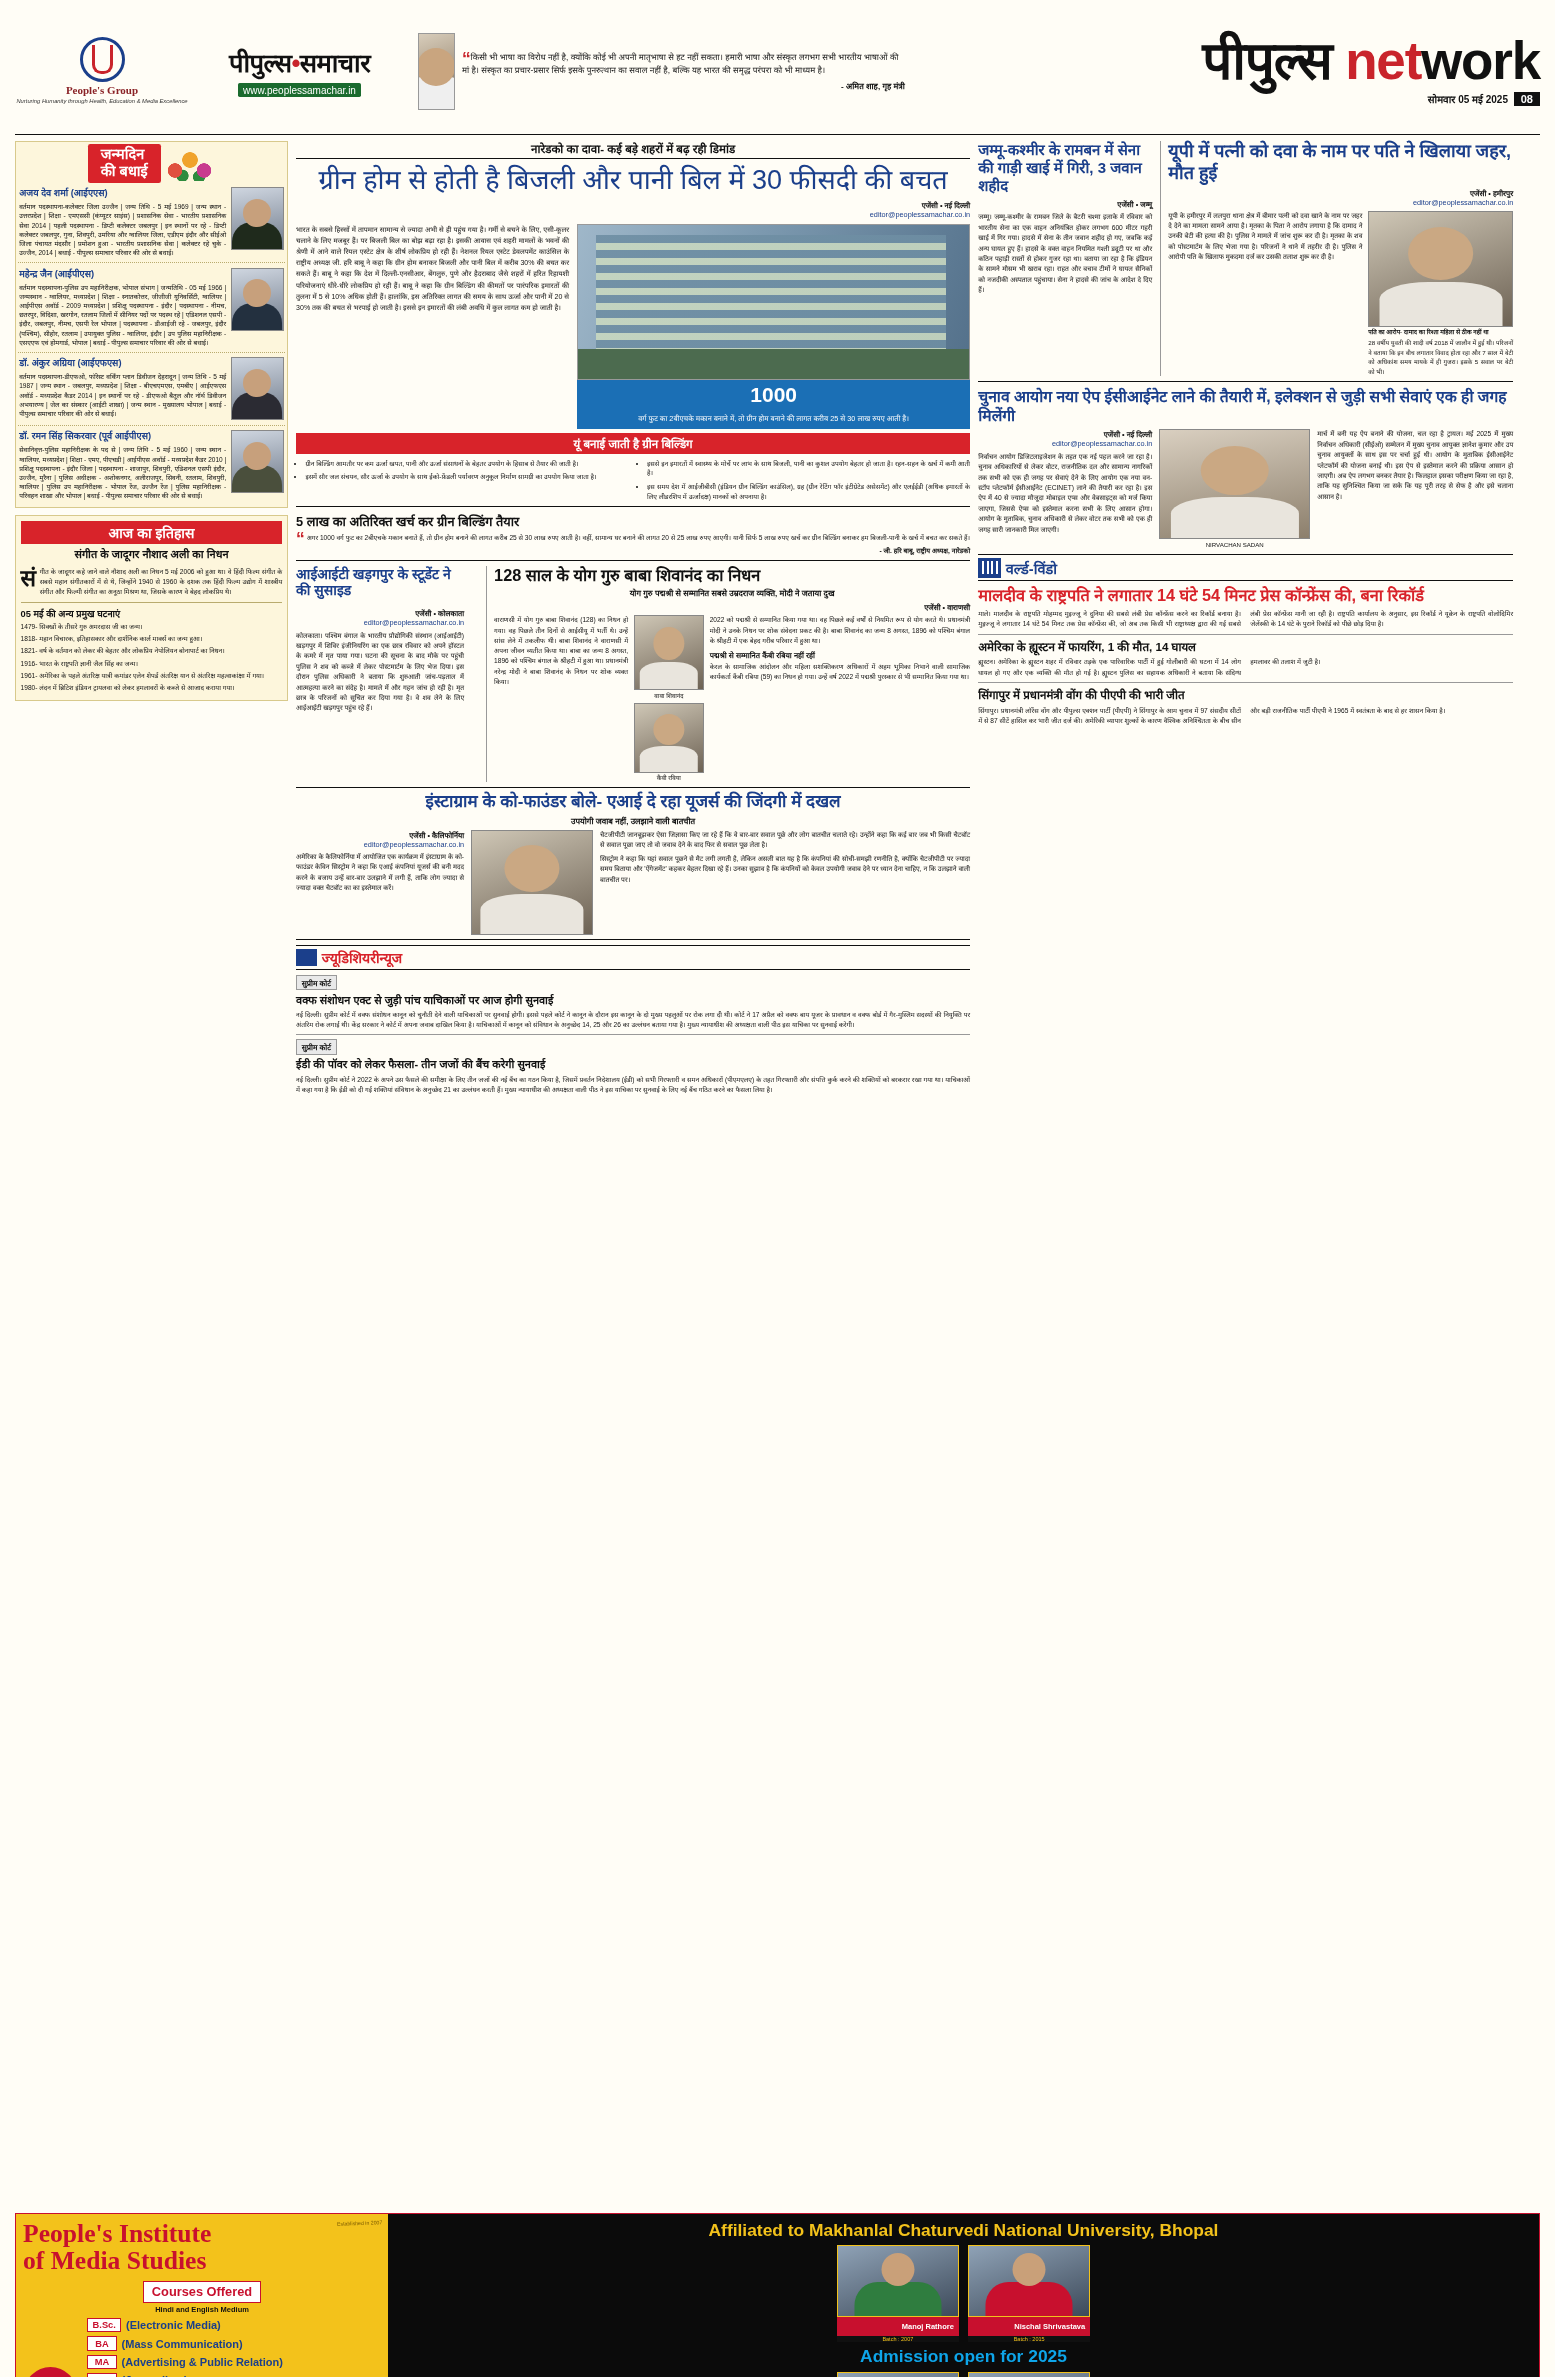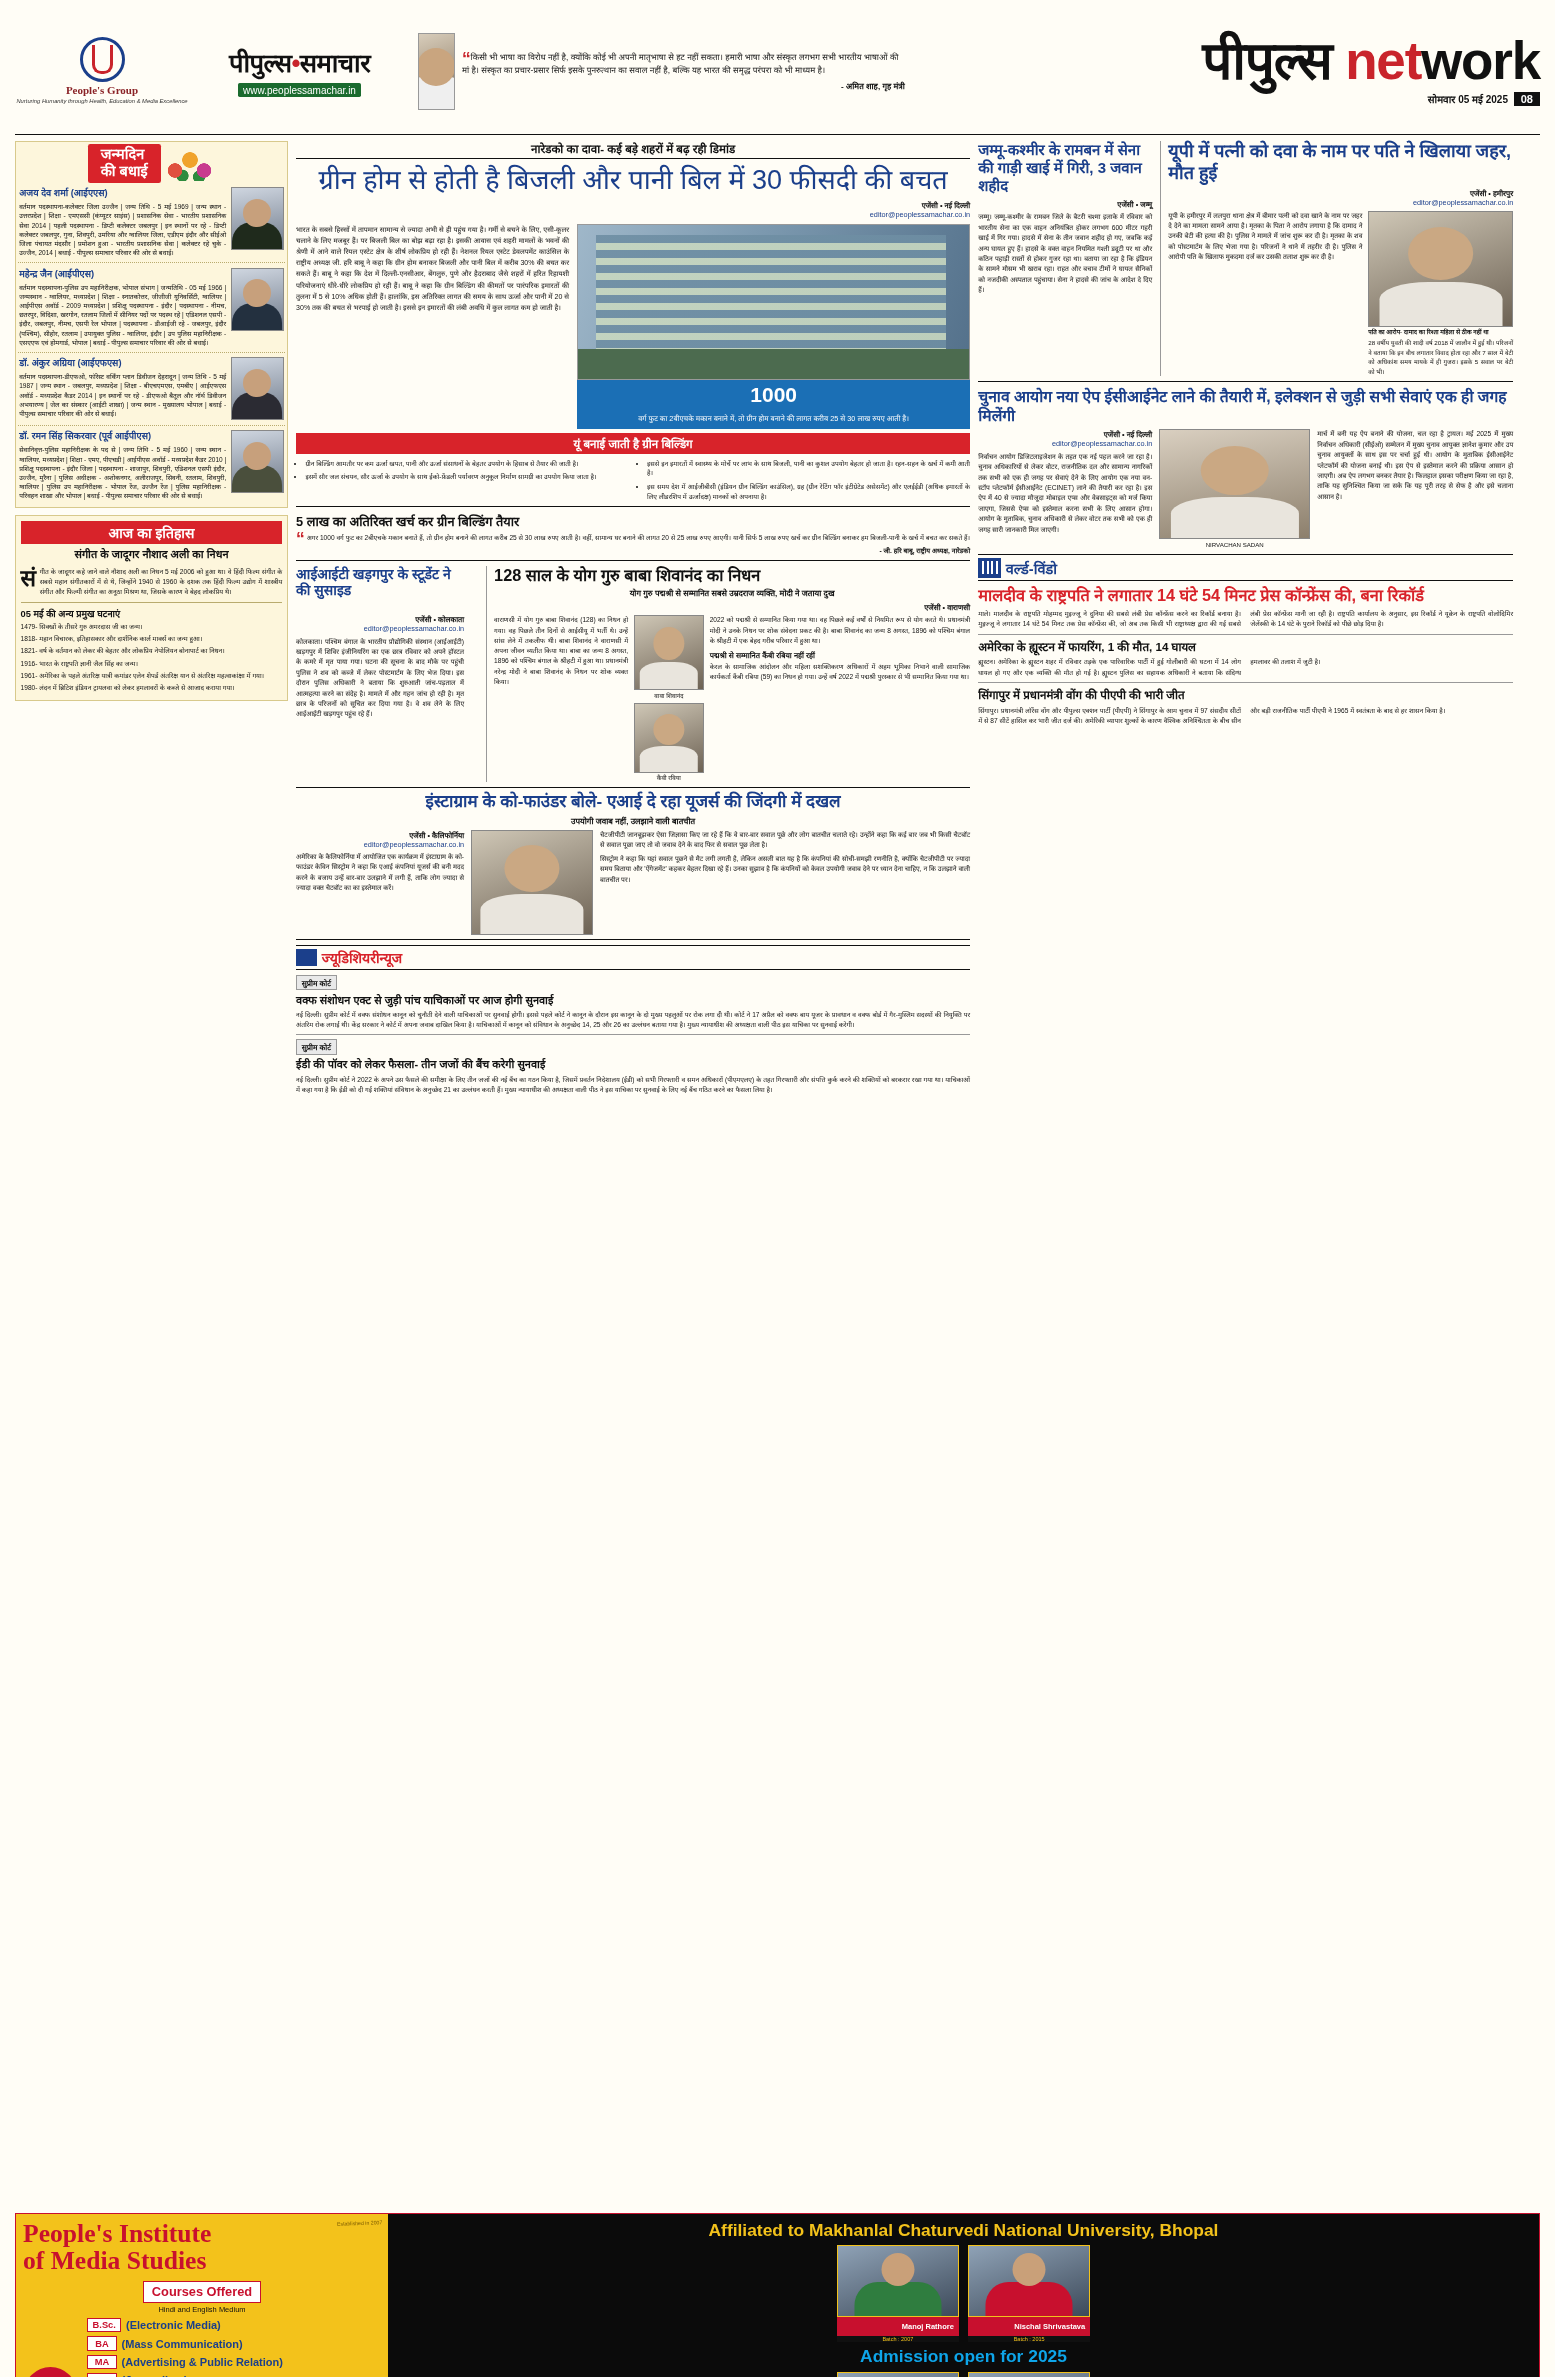--- a/index.html
+++ b/index.html
@@ -124,21 +124,21 @@
   .jud-icon { width:21px; height:17.4px; background:#1b3f8b;}
   .jud-title { font-size:14px; font-weight:bold; color:#1b3f8b;}
   .jud-title span{ color:#d8232a; }
   .court-tag { background:#e9e9e9; border:0.6px solid #999; font-size:7.5px; font-weight:bold; padding:1.7px 4.6px; display:inline-block; }
 
   
   .ad { margin-top:5.8px; display:flex; border:1.7px solid #c8102e; height:273px; }
   .ad-left { width:372px; background:#f3c21b; padding:7px; position:relative; }
   .pims-title { font-family:"Liberation Serif", serif; font-size:25.6px; font-weight:bold; color:#c8102e; line-height:1.05;}
   .courses-btn { background:#fff; border:1.2px solid #c8102e; color:#c8102e; font-weight:bold; font-size:12.8px; padding:2.3px 8.1px; display:inline-block; margin:5.8px 0 2.3px;}
-  .medium-note { font-size:7.5px; font-weight:normal;text-align:center; }
+  .medium-note { font-size:7.5px; font-weight:bold;text-align:center; }
   .course-row { display:flex; align-items:center; gap:4.6px; margin-top:4.1px;}
   .course-tag { background:#fff; border:0.6px solid #c8102e; color:#c8102e; font-weight:bold; font-size:9.3px; padding:1.2px 4.6px; min-width:30px; text-align:center;}
   .course-name { color:#1b3f8b; font-weight:bold; font-size:11px; line-height:1.1;}
   .seal { position:absolute; left:8.1px; bottom:65px; width:53px; height:53px; border-radius:50%; background:#c8102e; color:#fff; font-size:5.8px; font-weight:bold; display:flex; align-items:center; justify-content:center; text-align:center; line-height:1.25; padding:3.5px;}
   .ad-right { flex:1; background:#0b0b0b; color:#fff; padding:5.8px 8.1px; position:relative;}
   .aff-title { color:#f3c21b; font-size:17.4px; font-weight:bold; line-height:1.15; text-align:center;}
   .fac-grid { display:flex; gap:9.3px; justify-content:center; margin-top:4.6px;}
   .fac-card { width:122px; }
   .fac-photo { width:100%; height:72px; border:1.2px solid #f3c21b; background:linear-gradient(160deg,#8fa2b6,#3d4a5a); position:relative; overflow:hidden;}
   .fac-photo:after{content:"";position:absolute;left:50%;top:7px;transform:translateX(-50%);width:33px;height:33px;border-radius:50%;background:#c9a079;}
@@ -285,21 +285,21 @@
             <div style="text-align:right; font-weight:bold; margin-top:2.3px;">- जी. हरि बाबू, राष्ट्रीय अध्यक्ष, नारेडको</div>
           </div>
         </div>
       </div>
 
       <div class="hl"></div>
 
       <div style="display:flex; gap:22px;">
         <div style="width:168px;">
           <div class="sub-head blue" style="font-size:14px;">आईआईटी खड़गपुर के स्टूडेंट ने की सुसाइड</div>
-          <div class="byline" style="margin-top:15px;">
+          <div class="byline" style="margin-top:9px;">
             <span class="agency">एजेंसी • कोलकाता</span>
             <span class="mail">editor@peoplessamachar.co.in</span>
           </div>
           <div style="font-size:6.7px; line-height:1.55; text-align:justify; margin-top:3.5px;">कोलकाता। पश्चिम बंगाल के भारतीय प्रौद्योगिकी संस्थान (आईआईटी) खड़गपुर में शिविर इंजीनियरिंग का एक छात्र रविवार को अपने हॉस्टल के कमरे में मृत पाया गया। घटना की सूचना के बाद मौके पर पहुंची पुलिस ने शव को कब्जे में लेकर पोस्टमार्टम के लिए भेज दिया। इस दौरान पुलिस अधिकारी ने बताया कि शुरुआती जांच-पड़ताल में आत्महत्या करने का संदेह है। मामले में और गहन जांच हो रही है। मृत छात्र के परिजनों को सूचित कर दिया गया है। वे शव लेने के लिए आईआईटी खड़गपुर पहुंच रहे हैं।</div>
         </div>
         <div style="flex:1; border-left:0.6px solid #999; padding-left:7px;">
           <div class="sub-head">128 साल के योग गुरु बाबा शिवानंद का निधन</div>
           <div class="sub-sub">योग गुरु पद्मश्री से सम्मानित सबसे उम्रदराज व्यक्ति, मोदी ने जताया दुख</div>
           <div class="byline">
             <span class="agency">एजेंसी • वाराणसी</span>

